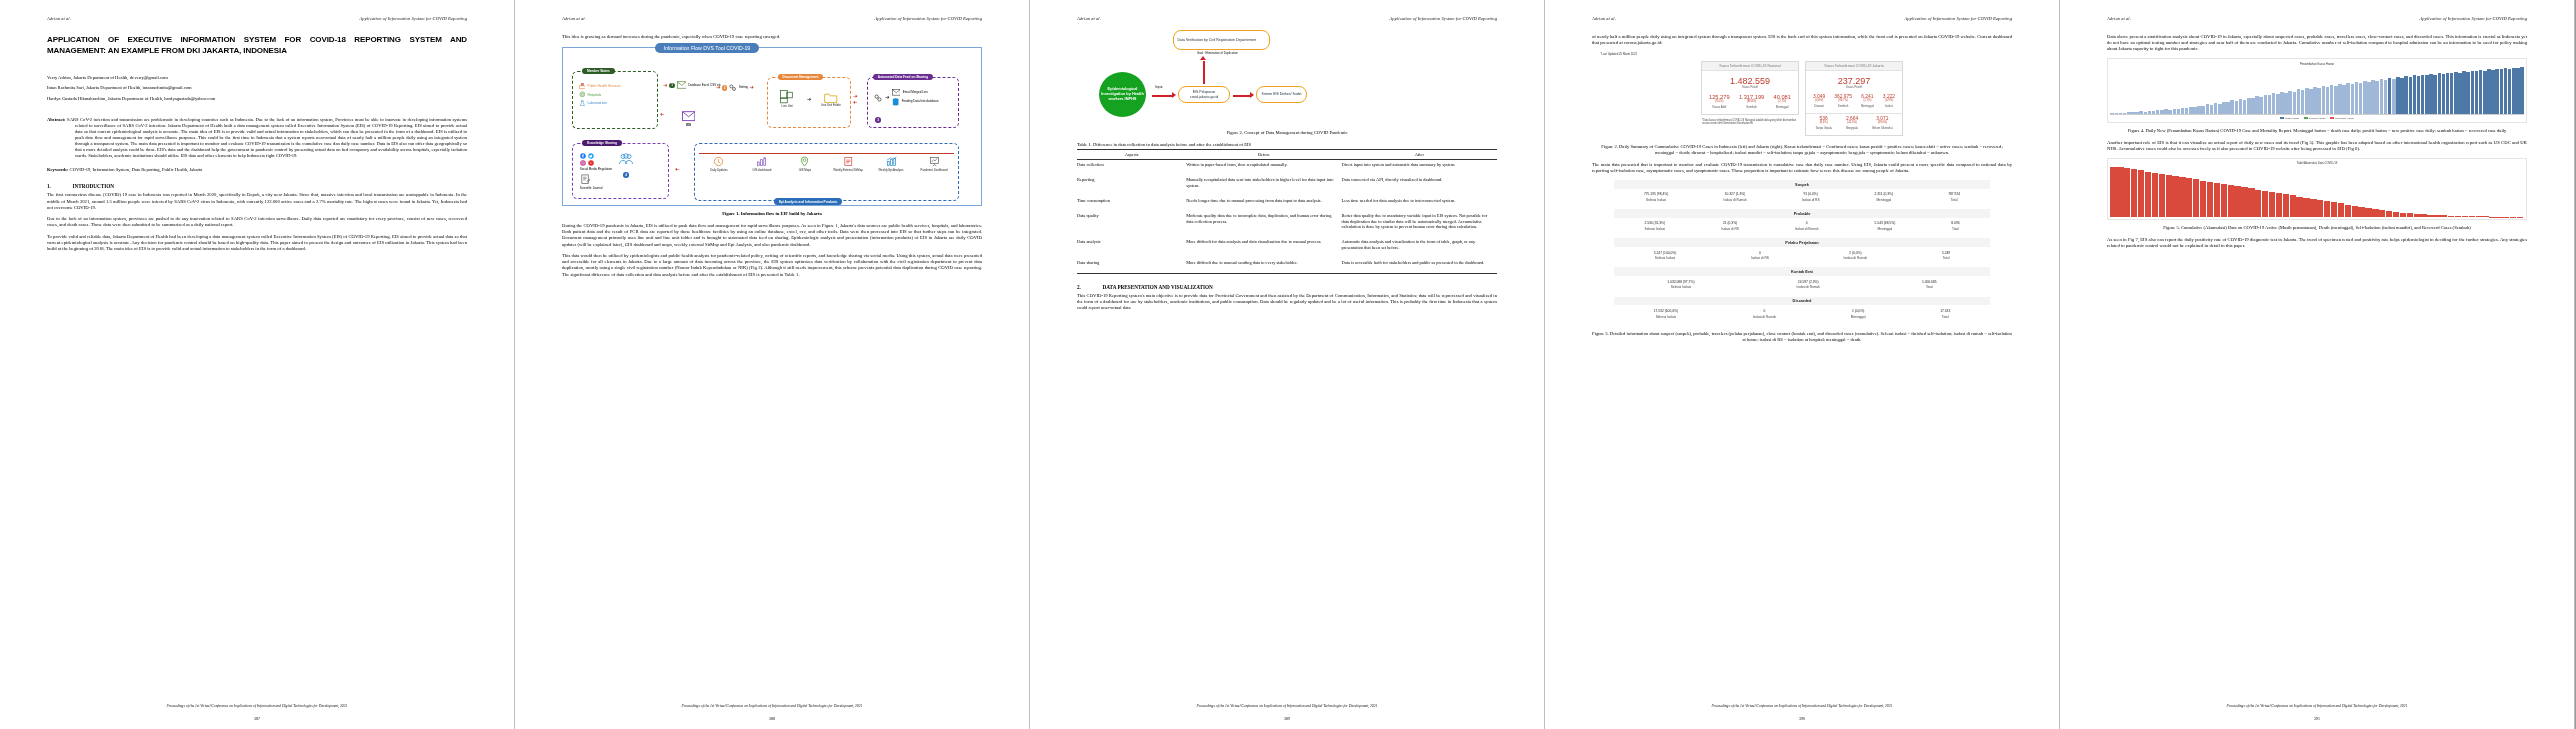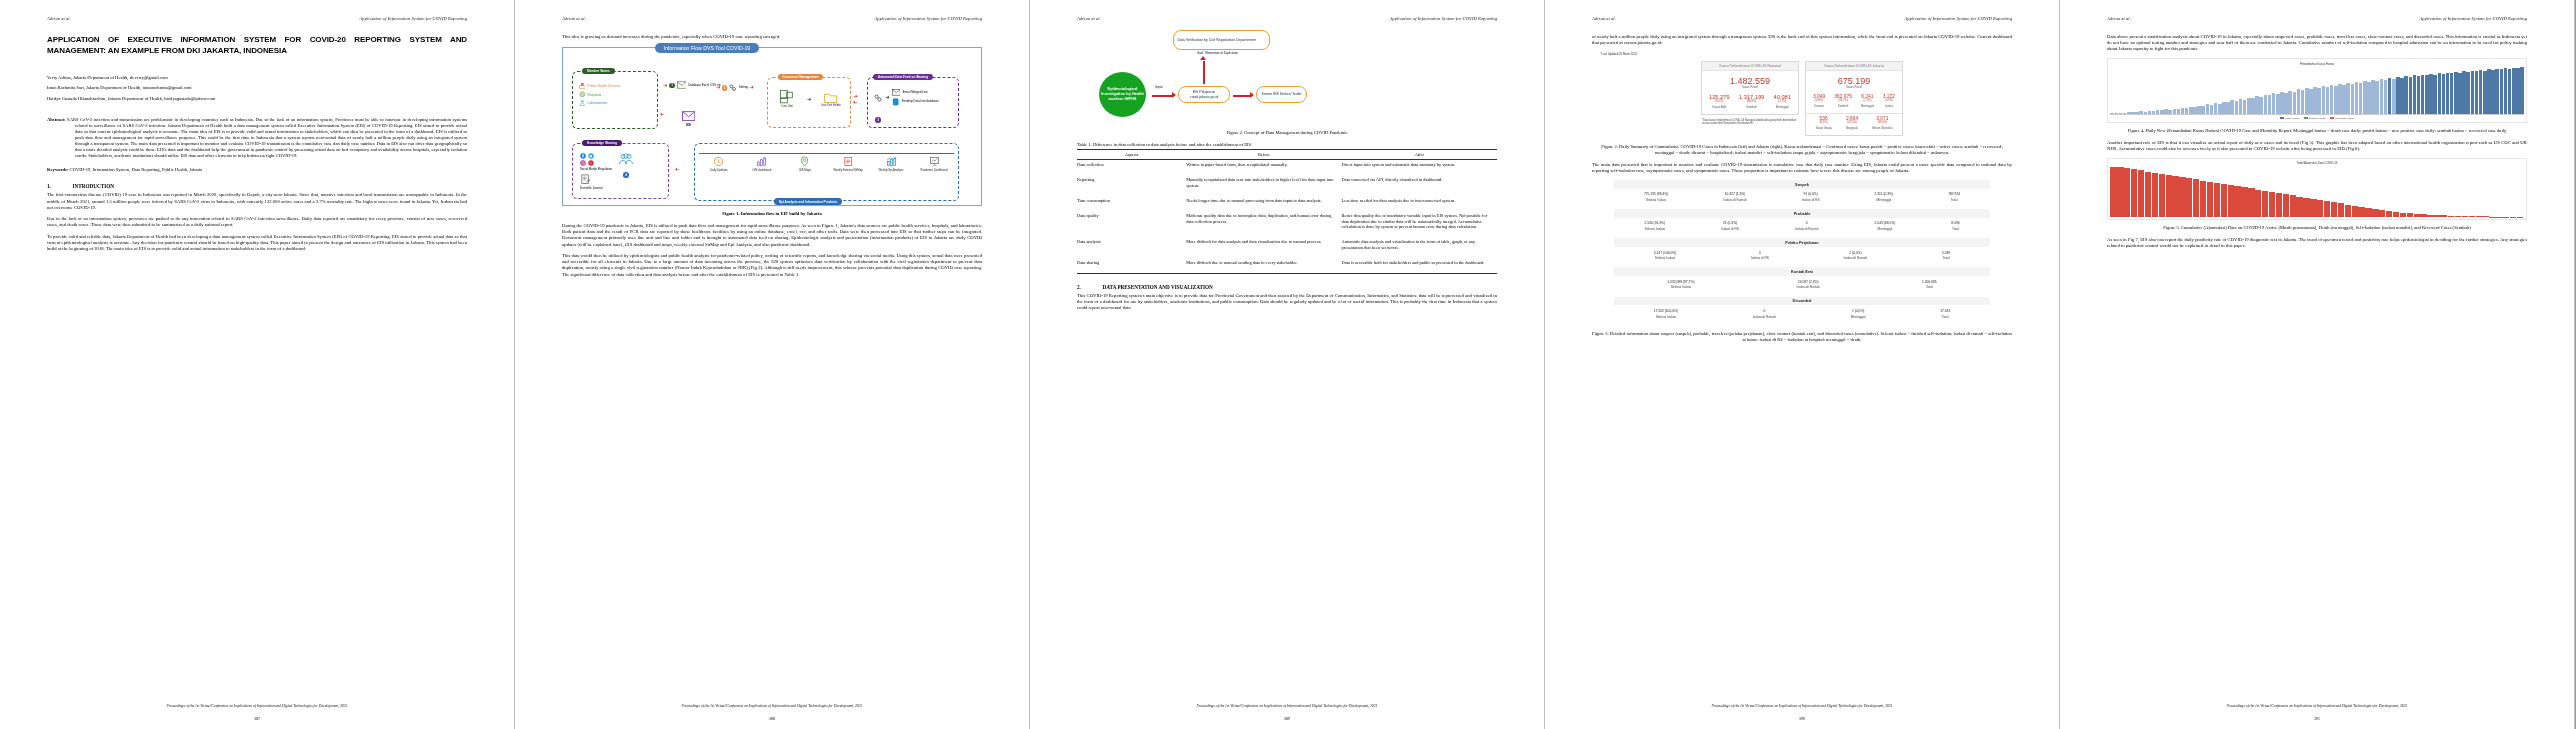--- a/index.html
+++ b/index.html
@@ -106,21 +106,21 @@
 <body>
 
 <div class="viewport">
 
   <div class="page">
     <div class="runhead">
       <span>Adrian et al.</span>
       <span class="r">Application of Information System for COVID Reporting</span>
     </div>
 
-    <h1 class="title">APPLICATION OF EXECUTIVE INFORMATION SYSTEM FOR COVID-20 REPORTING SYSTEM AND MANAGEMENT: AN EXAMPLE FROM DKI JAKARTA, INDONESIA</h1>
+    <h1 class="title">APPLICATION OF EXECUTIVE INFORMATION SYSTEM FOR COVID-18 REPORTING SYSTEM AND MANAGEMENT: AN EXAMPLE FROM DKI JAKARTA, INDONESIA</h1>
 
     <div class="authors">
       <p>Verry Adrian, Jakarta Department of Health, dr.verry@gmail.com</p>
       <p>Intan Rachmita Sari, Jakarta Department of Health, intanrachmita@gmail.com</p>
       <p>Hardya Gustada Hikmahrachim, Jakarta Department of Health, hardyagustada@yahoo.com</p>
     </div>
 
     <div class="abs">
       <span class="body"><span class="lbl">Abstract:</span>
       <span>SARS CoV-2 infection and transmission are problematic in developing countries such as Indonesia. Due to the lack of an information system, Provinces must be able to innovate in developing information systems related to surveillance of SARS CoV-2 infection. Jakarta Department of Health built a data management system called Executive Information System (EIS) of COVID-19 Reporting. EIS aimed to provide actual data so that current epidemiological analysis is accurate. The main idea of EIS is to provide valid and actual information to stakeholders, which can then be presented in the form of a dashboard. EIS is utilized to push data flow and management for rapid surveillance purposes. This could be the first time in Indonesia that a system reports near-actual data of nearly half a million people daily using an integrated system through a transparent system. The main data presented is important to monitor and evaluate COVID-19 transmission is the cumulative case dan daily case number. Data in EIS also can offer data geographically so that a more detailed analysis could be done. EIS's data and the dashboard help the government in pandemic control by presenting actual data on bed occupancy and availability across hospitals, especially isolation wards. Stakeholders, academic institutions should utilize EIS data and other elements to help Indonesia fight COVID-19.</span></span>
@@ -502,21 +502,21 @@
               <div class="p">(2,7%)</div>
               <div class="n">Meninggal</div>
             </div>
           </div>
         </div>
         <div class="cardnote">*Data kasus terkonfirmasi COVID-19 Nasional adalah data yang telah diumumkan secara resmi oleh Kementrian Kesehatan RI.</div>
       </div>
 
       <div class="card">
         <div class="ch">Kasus Terkonfirmasi COVID-19 Jakarta</div>
-        <div class="big">675.199</div>
+        <div class="big">237.297</div>
         <div class="sub">Kasus Positif</div>
         <div class="statrow">
           <div class="stat">
             <div class="v" style="font-size:4.9px;">3.049</div>
             <div class="p">(0,8%)</div>
             <div class="n">Dirawat</div>
           </div>
           <div class="stat">
             <div class="v" style="font-size:4.9px;">362.975</div>
             <div class="p">(96,7%)</div>

